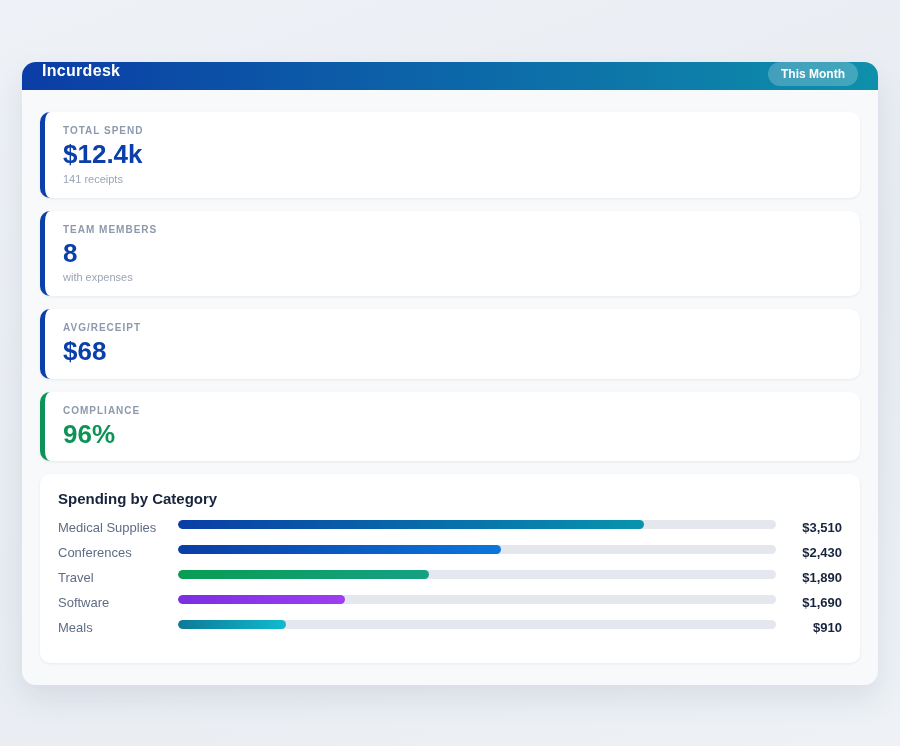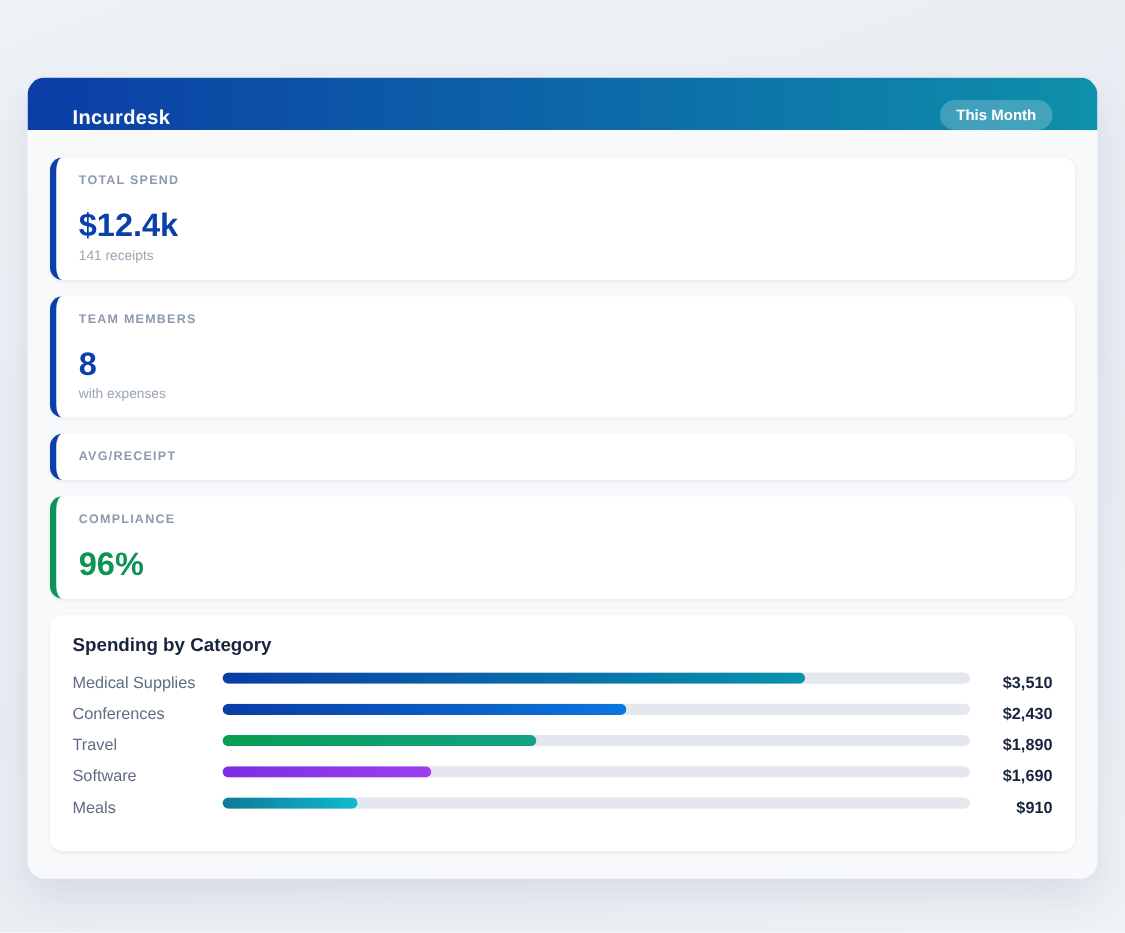--- a/index.html
+++ b/index.html
@@ -12,26 +12,26 @@
   .panel {
     position: absolute;
     left: 22px; top: 62px;
     width: 856px;
     border-radius: 14px;
     overflow: hidden;
     box-shadow: 0 14px 30px rgba(40, 60, 100, 0.10);
     background: #f7f9fb;
   }
   .header {
-    height: 42px;
+    height: 28px;
     background: linear-gradient(90deg, #0b3da6 0%, #0e90aa 100%);
     display: flex;
-    align-items: flex-end;
+    align-items: flex-start;
     justify-content: space-between;
-    padding: 0 36px;
+    padding: 0 20px;
   }
   .app-title {
     color: #ffffff;
     font-size: 16px;
     font-weight: bold;
     letter-spacing: 0.3px;
   }
   .badge {
     background: rgba(255, 255, 255, 0.22);
     border: none;
@@ -60,21 +60,21 @@
     font-size: 10px;
     font-weight: bold;
     letter-spacing: 1px;
     text-transform: uppercase;
     color: #8d99ad;
   }
   .stat-value {
     font-size: 26px;
     font-weight: bold;
     color: #0b3fa9;
-    margin-top: 16px;
+    margin-top: 4px;
     line-height: 1.1;
   }
   .stat-sub {
     font-size: 11px;
     color: #9aa5b6;
     margin-top: 4px;
   }
   .cat-card {
     margin-top: 7px;
     padding: 16px 18px 18px 18px;
@@ -131,20 +131,21 @@
     <div class="stat-value" style="color: rgb(11, 63, 169);">$12.4k</div>
     <div class="stat-sub">141 receipts</div>
   </div>
         <div class="card stat-card" style="border-left-color: rgb(11, 63, 169);">
     <div class="stat-label">TEAM MEMBERS</div>
     <div class="stat-value" style="color: rgb(11, 63, 169);">8</div>
     <div class="stat-sub">with expenses</div>
   </div>
         <div class="card stat-card" style="border-left-color: rgb(11, 63, 169);">
     <div class="stat-label">AVG/RECEIPT</div>
+    <div class="stat-value" style="color: rgb(11, 63, 169);">$68</div>
 
   </div>
         <div class="card stat-card" style="border-left-color: rgb(13, 147, 87);">
     <div class="stat-label">COMPLIANCE</div>
     <div class="stat-value" style="color: rgb(13, 147, 87);">96%</div>
 
   </div>
       </div>
     <div class="card cat-card">
       <div class="cat-title">Spending by Category</div>

